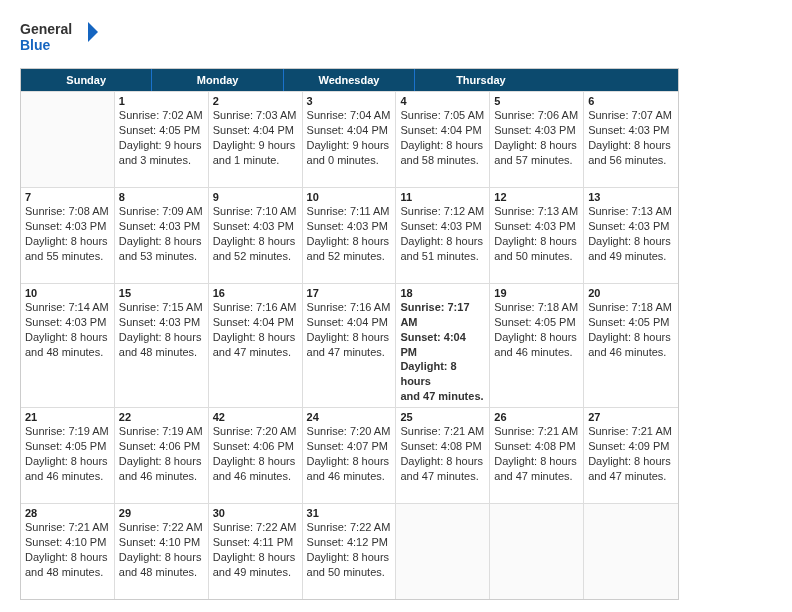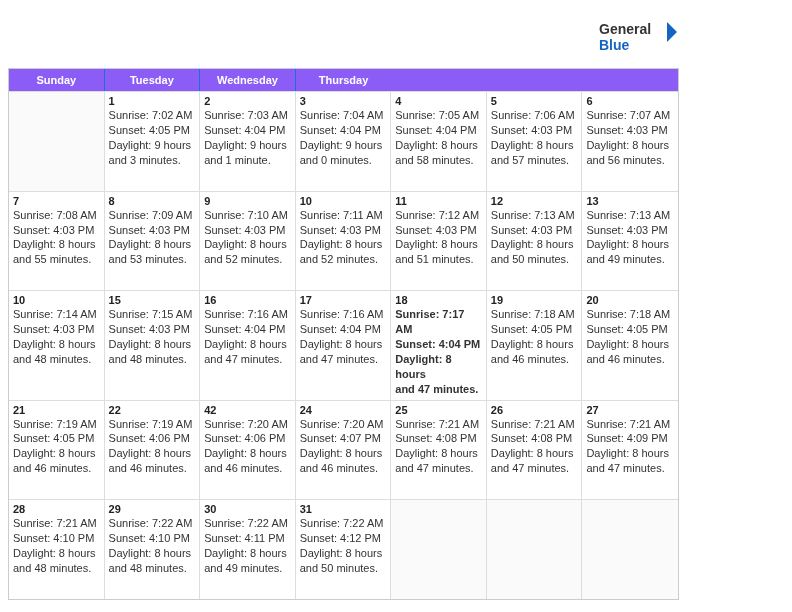--- a/index.html
+++ b/index.html
@@ -6,24 +6,23 @@
     body {
       font-family: Arial, sans-serif;
       background: #fff;
       width: 792px;
       height: 612px;
       overflow: hidden;
     }
     .page {
       width: 699px;
       height: 612px;
-      padding: 18px 20px 12px 8px;
+      padding: 18px 20px 12px 20px;
       display: flex;
       flex-direction: column;
-      align-items: flex-end;
     }
     .header {
       display: flex;
       justify-content: space-between;
       align-items: flex-start;
       margin-bottom: 10px;
     }
     .logo {
       display: flex;
       flex-direction: column;
@@ -43,22 +42,22 @@
       color: #444;
     }
     .calendar {
       flex: 1;
       display: flex;
       flex-direction: column;
       border: 1px solid #ccc;
     }
     .cal-header {
       display: grid;
-      grid-template-columns: repeat(7, 1fr);
-      background: #8b5cf6;
+      grid-template-columns: repeat(5, 1fr);
+      background: #0c4a6e;
     }
     .cal-header-cell {
       color: #fff;
       font-size: 11px;
       font-weight: bold;
       padding: 5px 4px;
       text-align: center;
       border-right: 1px solid #1a72cc;
     }
     .cal-header-cell:last-child { border-right: none; }
@@ -109,21 +108,21 @@
 </div>
     <div class="title-block">
       <div class="month-title"></div>
       <div class="location"></div>
     </div>
   </div>
 
   <div class="calendar">
     <div class="cal-header" id="cal-header">
         <div class="cal-header-cell">Sunday</div>
-        <div class="cal-header-cell">Tuesday</div>
+        <div class="cal-header-cell">Monday</div>
         <div class="cal-header-cell">Wednesday</div>
         <div class="cal-header-cell">Thursday</div>
       </div>
     <div class="cal-body" id="cal-body">
         <div class="cal-row">
           <div class="cal-cell empty"></div>
           <div class="cal-cell">
             <div class="cell-day">1</div>
             <div class="cell-info" style="white-space: pre-line;">Sunrise: 7:02 AM
 Sunset: 4:05 PM

